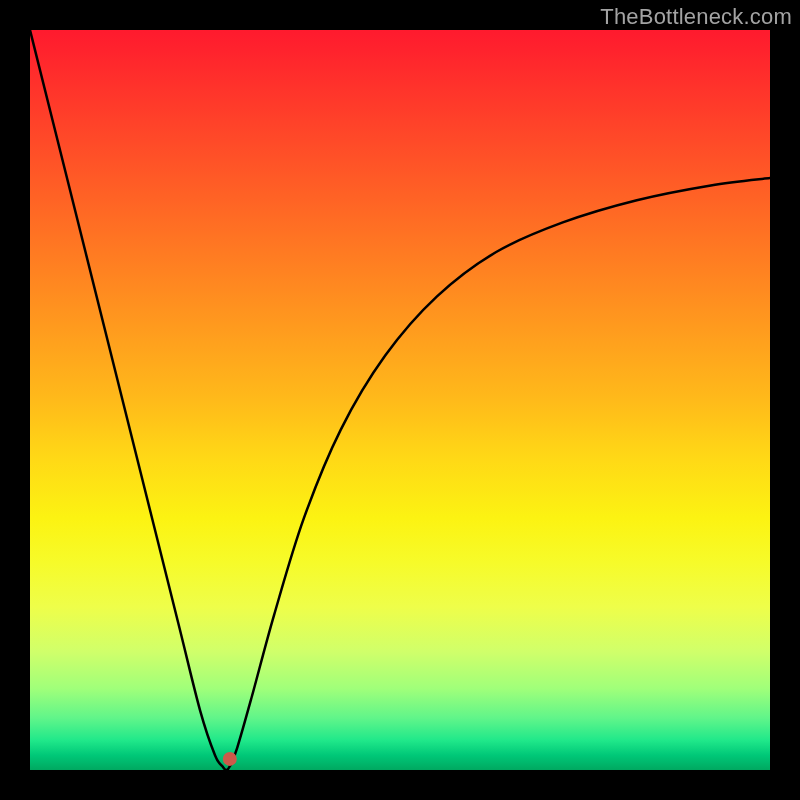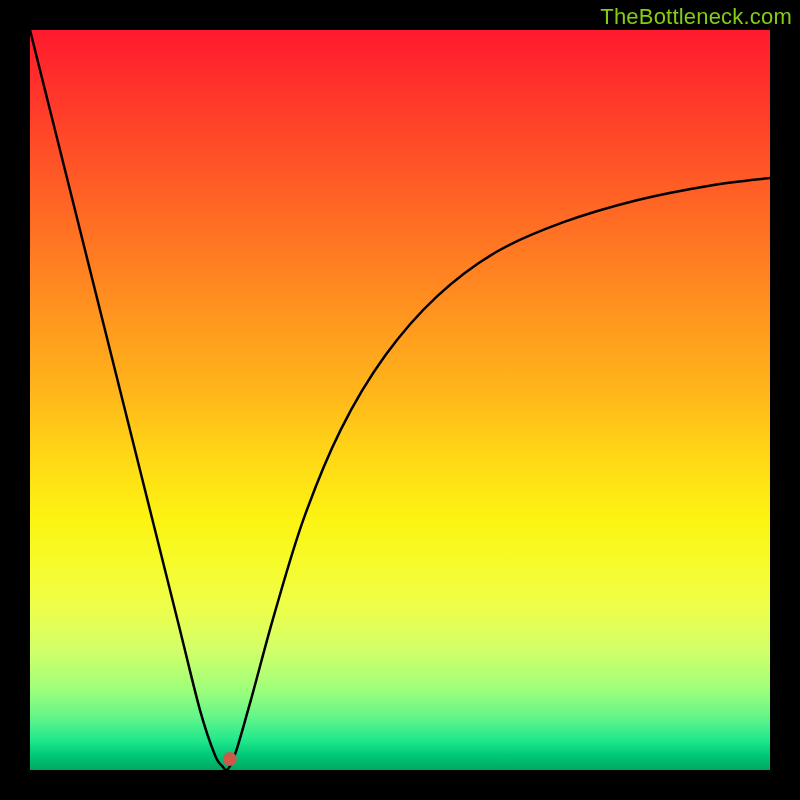--- a/index.html
+++ b/index.html
@@ -40,21 +40,21 @@
       #60f58a 93%,
       #20e88a 96%,
       #00c878 98%,
       #00a860 100%
     );
   }
   .attribution {
     position: absolute;
     top: 4px;
     right: 8px;
-    color: #84cc16;
+    color: #a3a3a3;
     font-size: 22px;
     font-weight: 400;
     letter-spacing: 0.2px;
     user-select: none;
   }
   svg.curve {
     position: absolute;
     left: 0;
     top: 0;
     width: 740px;

